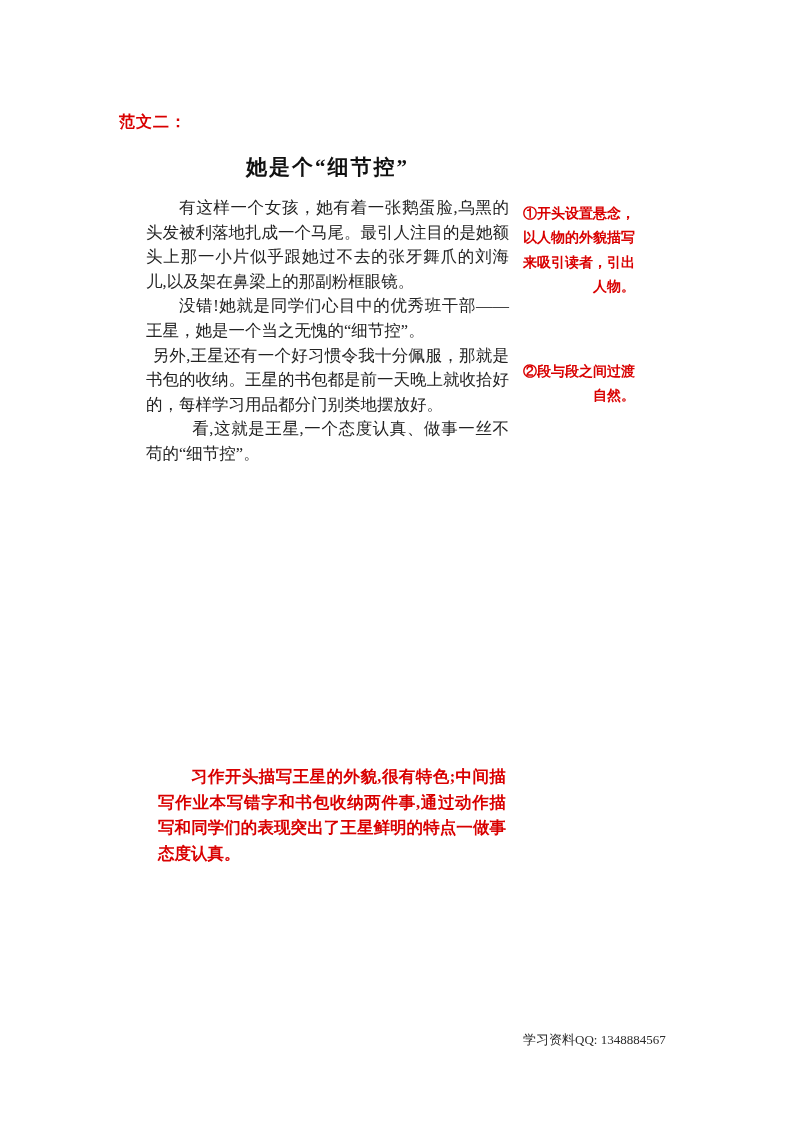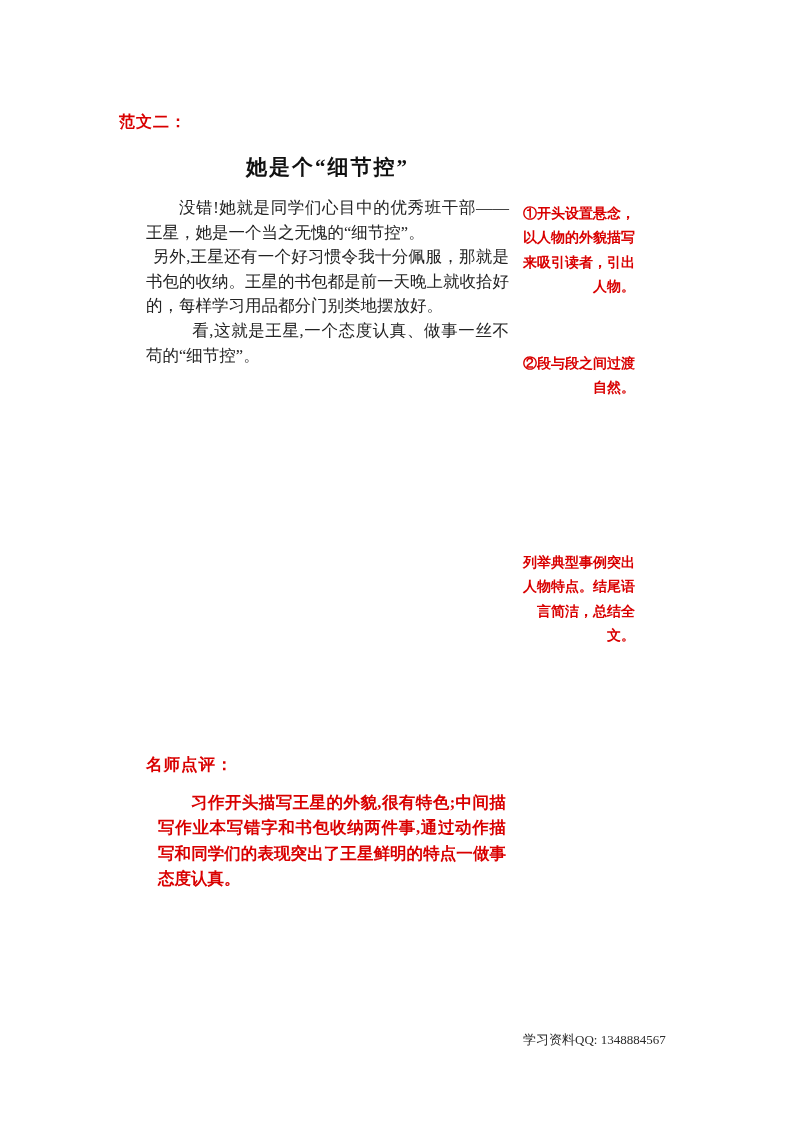--- a/index.html
+++ b/index.html
@@ -73,21 +73,21 @@
     position: absolute;
     left: 517px;
     width: 118px;
     color: #d90000;
     font-weight: bold;
     font-size: 14px;
     line-height: 24.4px;
     text-align: right;
   }
   .note-1 { top: 202px; }
-  .note-2 { top: 352px; }
+  .note-2 { top: 360px; }
   .note-3 { top: 430px; }
   .note-4 { top: 551px; }
   .page-footer {
     position: absolute;
     left: 523px;
     top: 1031px;
     font-size: 13px;
     color: #2b2b2b;
     font-family: "Liberation Serif", "DejaVu Serif", serif;
   }
@@ -95,32 +95,31 @@
 </head>
 <body>
 
 <div class="page">
 
   <div class="doc-label">范文二：</div>
 
   <div class="essay-title">她是个“细节控”</div>
 
   <div class="essay-body">
+    <p class="ind-2">有这样一个女孩，她有着一张鹅蛋脸,乌黑的头发被利落地扎成一个马尾。最引人注目的是她额头上那一小片似乎跟她过不去的张牙舞爪的刘海儿,以及架在鼻梁上的那副粉框眼镜。</p>
     <p class="ind-2">没错!她就是同学们心目中的优秀班干部——王星，她是一个当之无愧的“细节控”。</p>
     <p class="ind-05">另外,王星还有一个好习惯令我十分佩服，那就是书包的收纳。王星的书包都是前一天晚上就收拾好的，每样学习用品都分门别类地摆放好。</p>
     <p class="ind-28">看,这就是王星,一个态度认真、做事一丝不苟的“细节控”。</p>
   </div>
 
   <div class="margin-note note-1">①开头设置悬念，以人物的外貌描写来吸引读者，引出人物。</div>
 
   <div class="margin-note note-2">②段与段之间过渡自然。</div>
 
 
-  <div class="margin-note note-4">列举典型事例突出人物特点。结尾语言简洁，总结全文。</div>
 
   <div class="comment">
-    <p class="comment-heading">名师点评：</p>
     <p class="comment-body">习作开头描写王星的外貌,很有特色;中间描写作业本写错字和书包收纳两件事,通过动作描写和同学们的表现突出了王星鲜明的特点一做事态度认真。</p>
   </div>
 
   <div class="page-footer">学习资料QQ:  1348884567</div>
 
 </div>
 
 </body></html>

